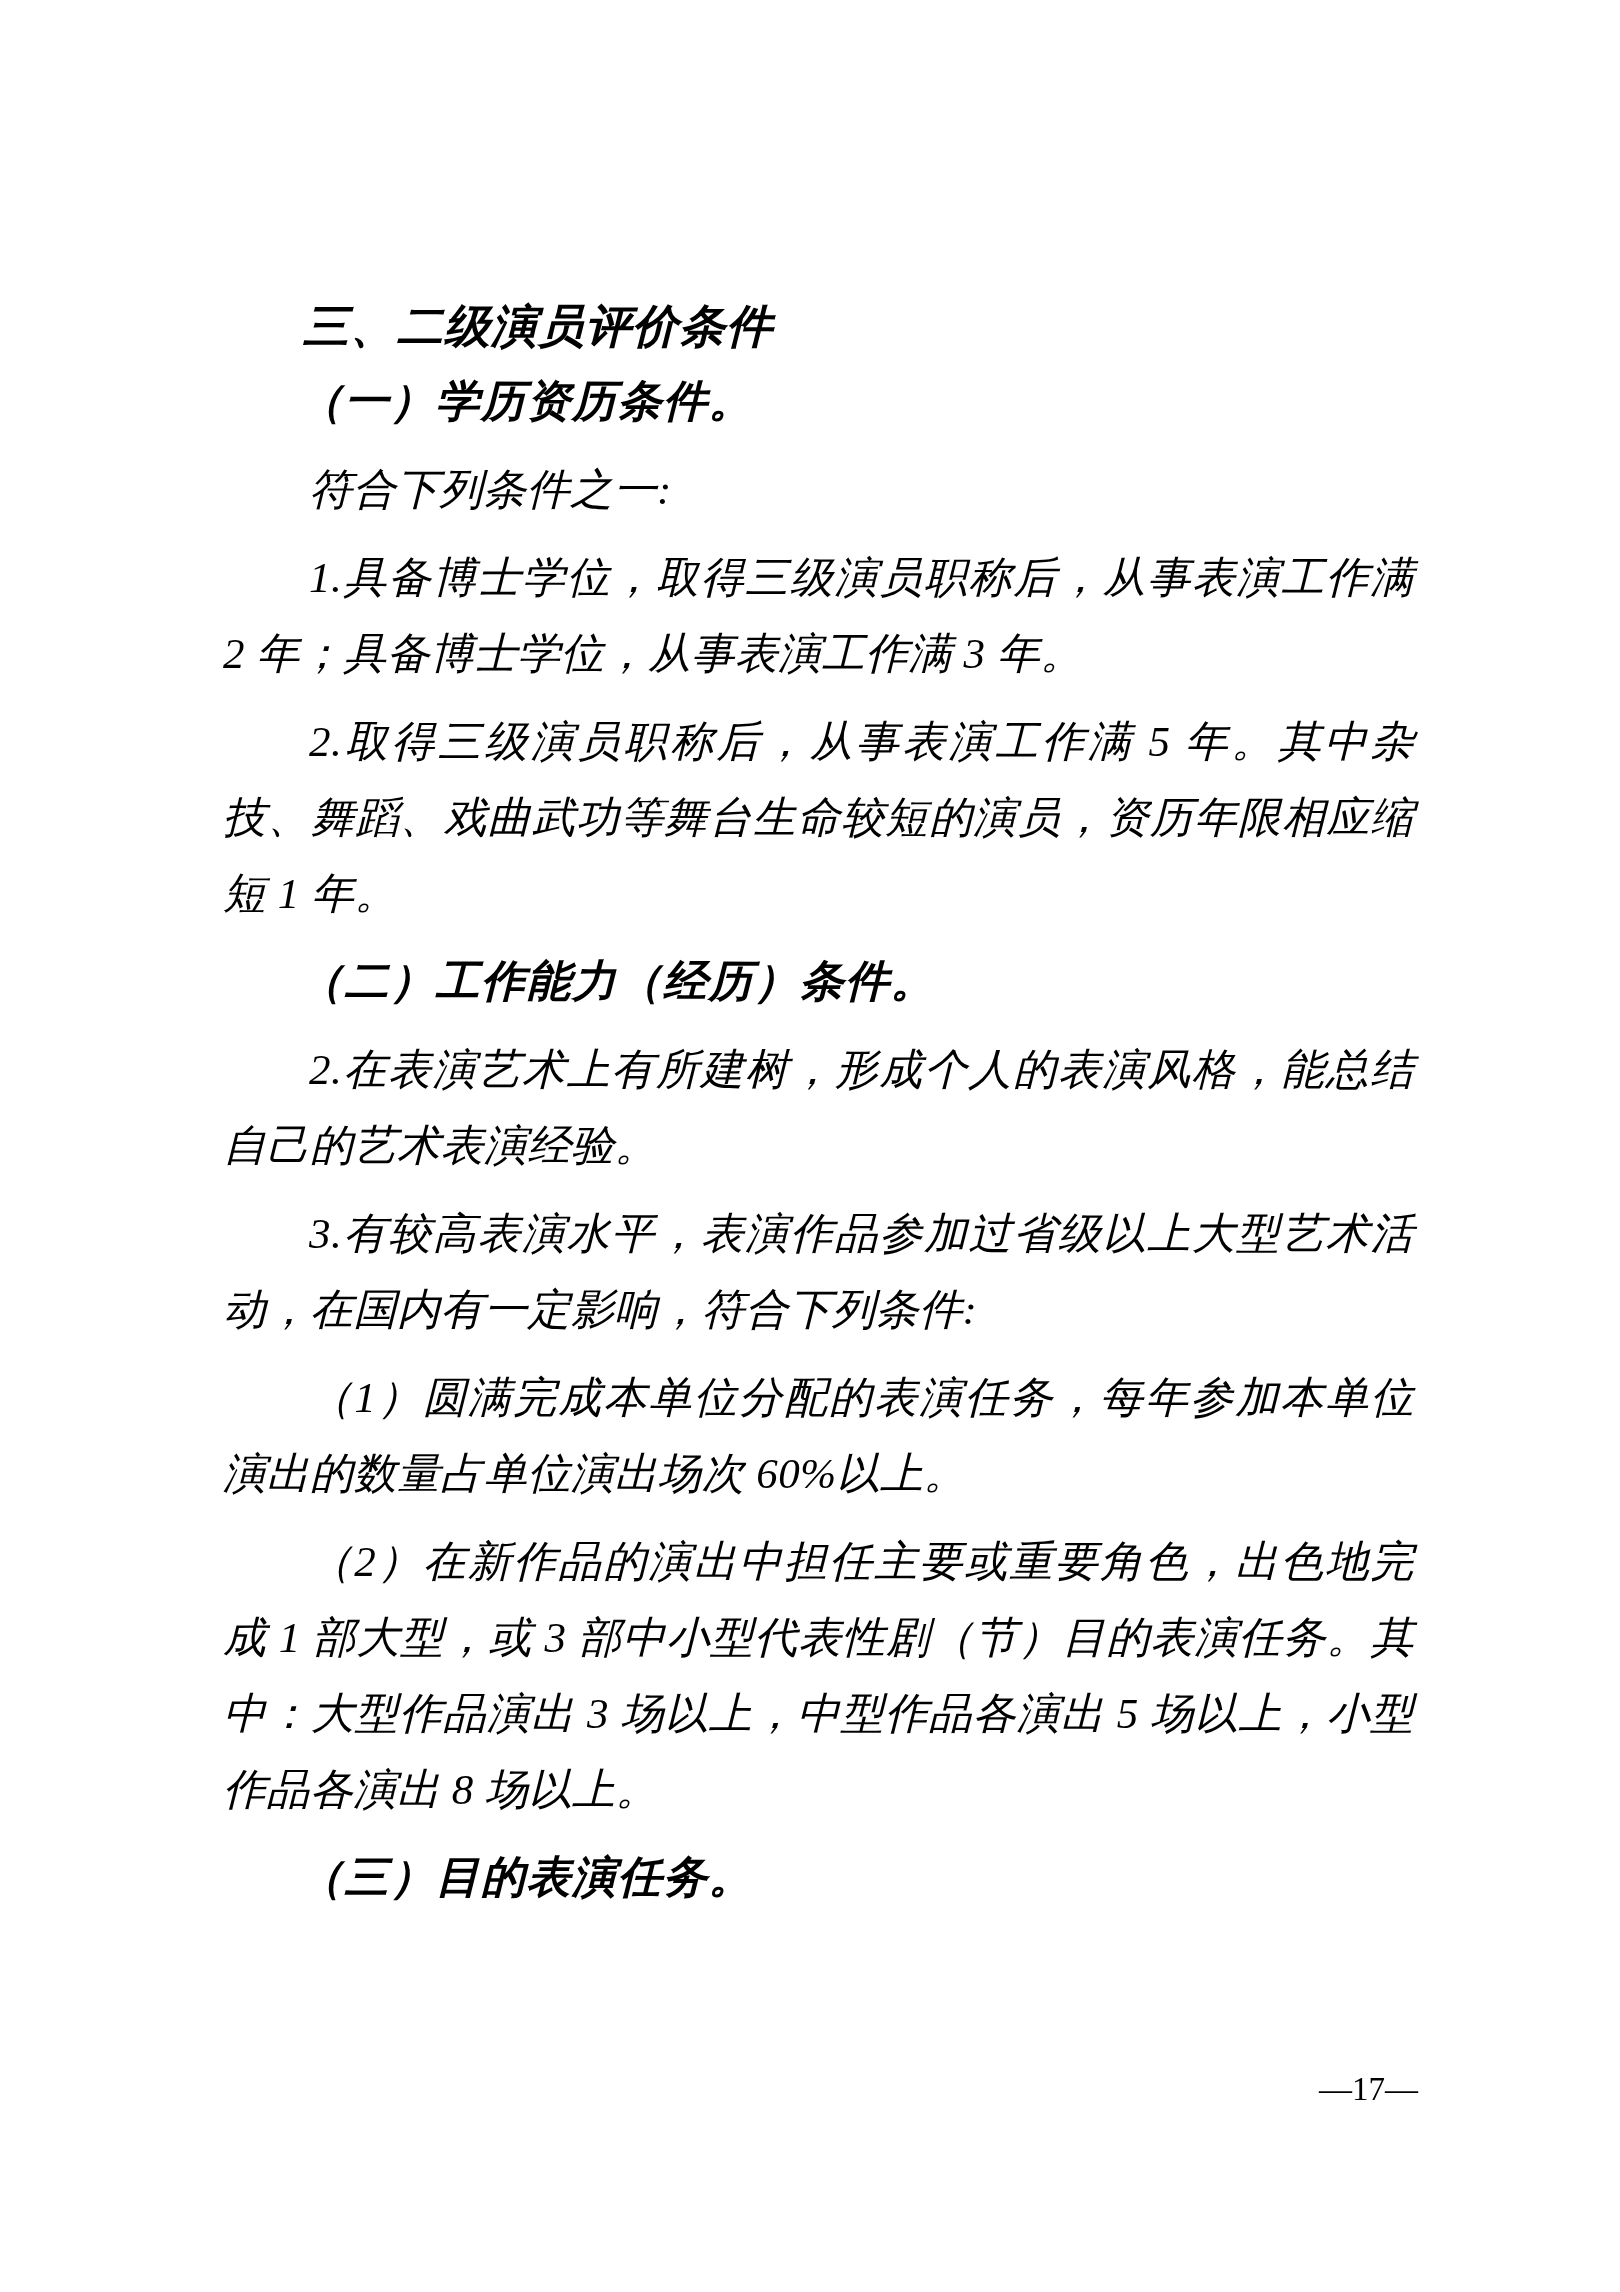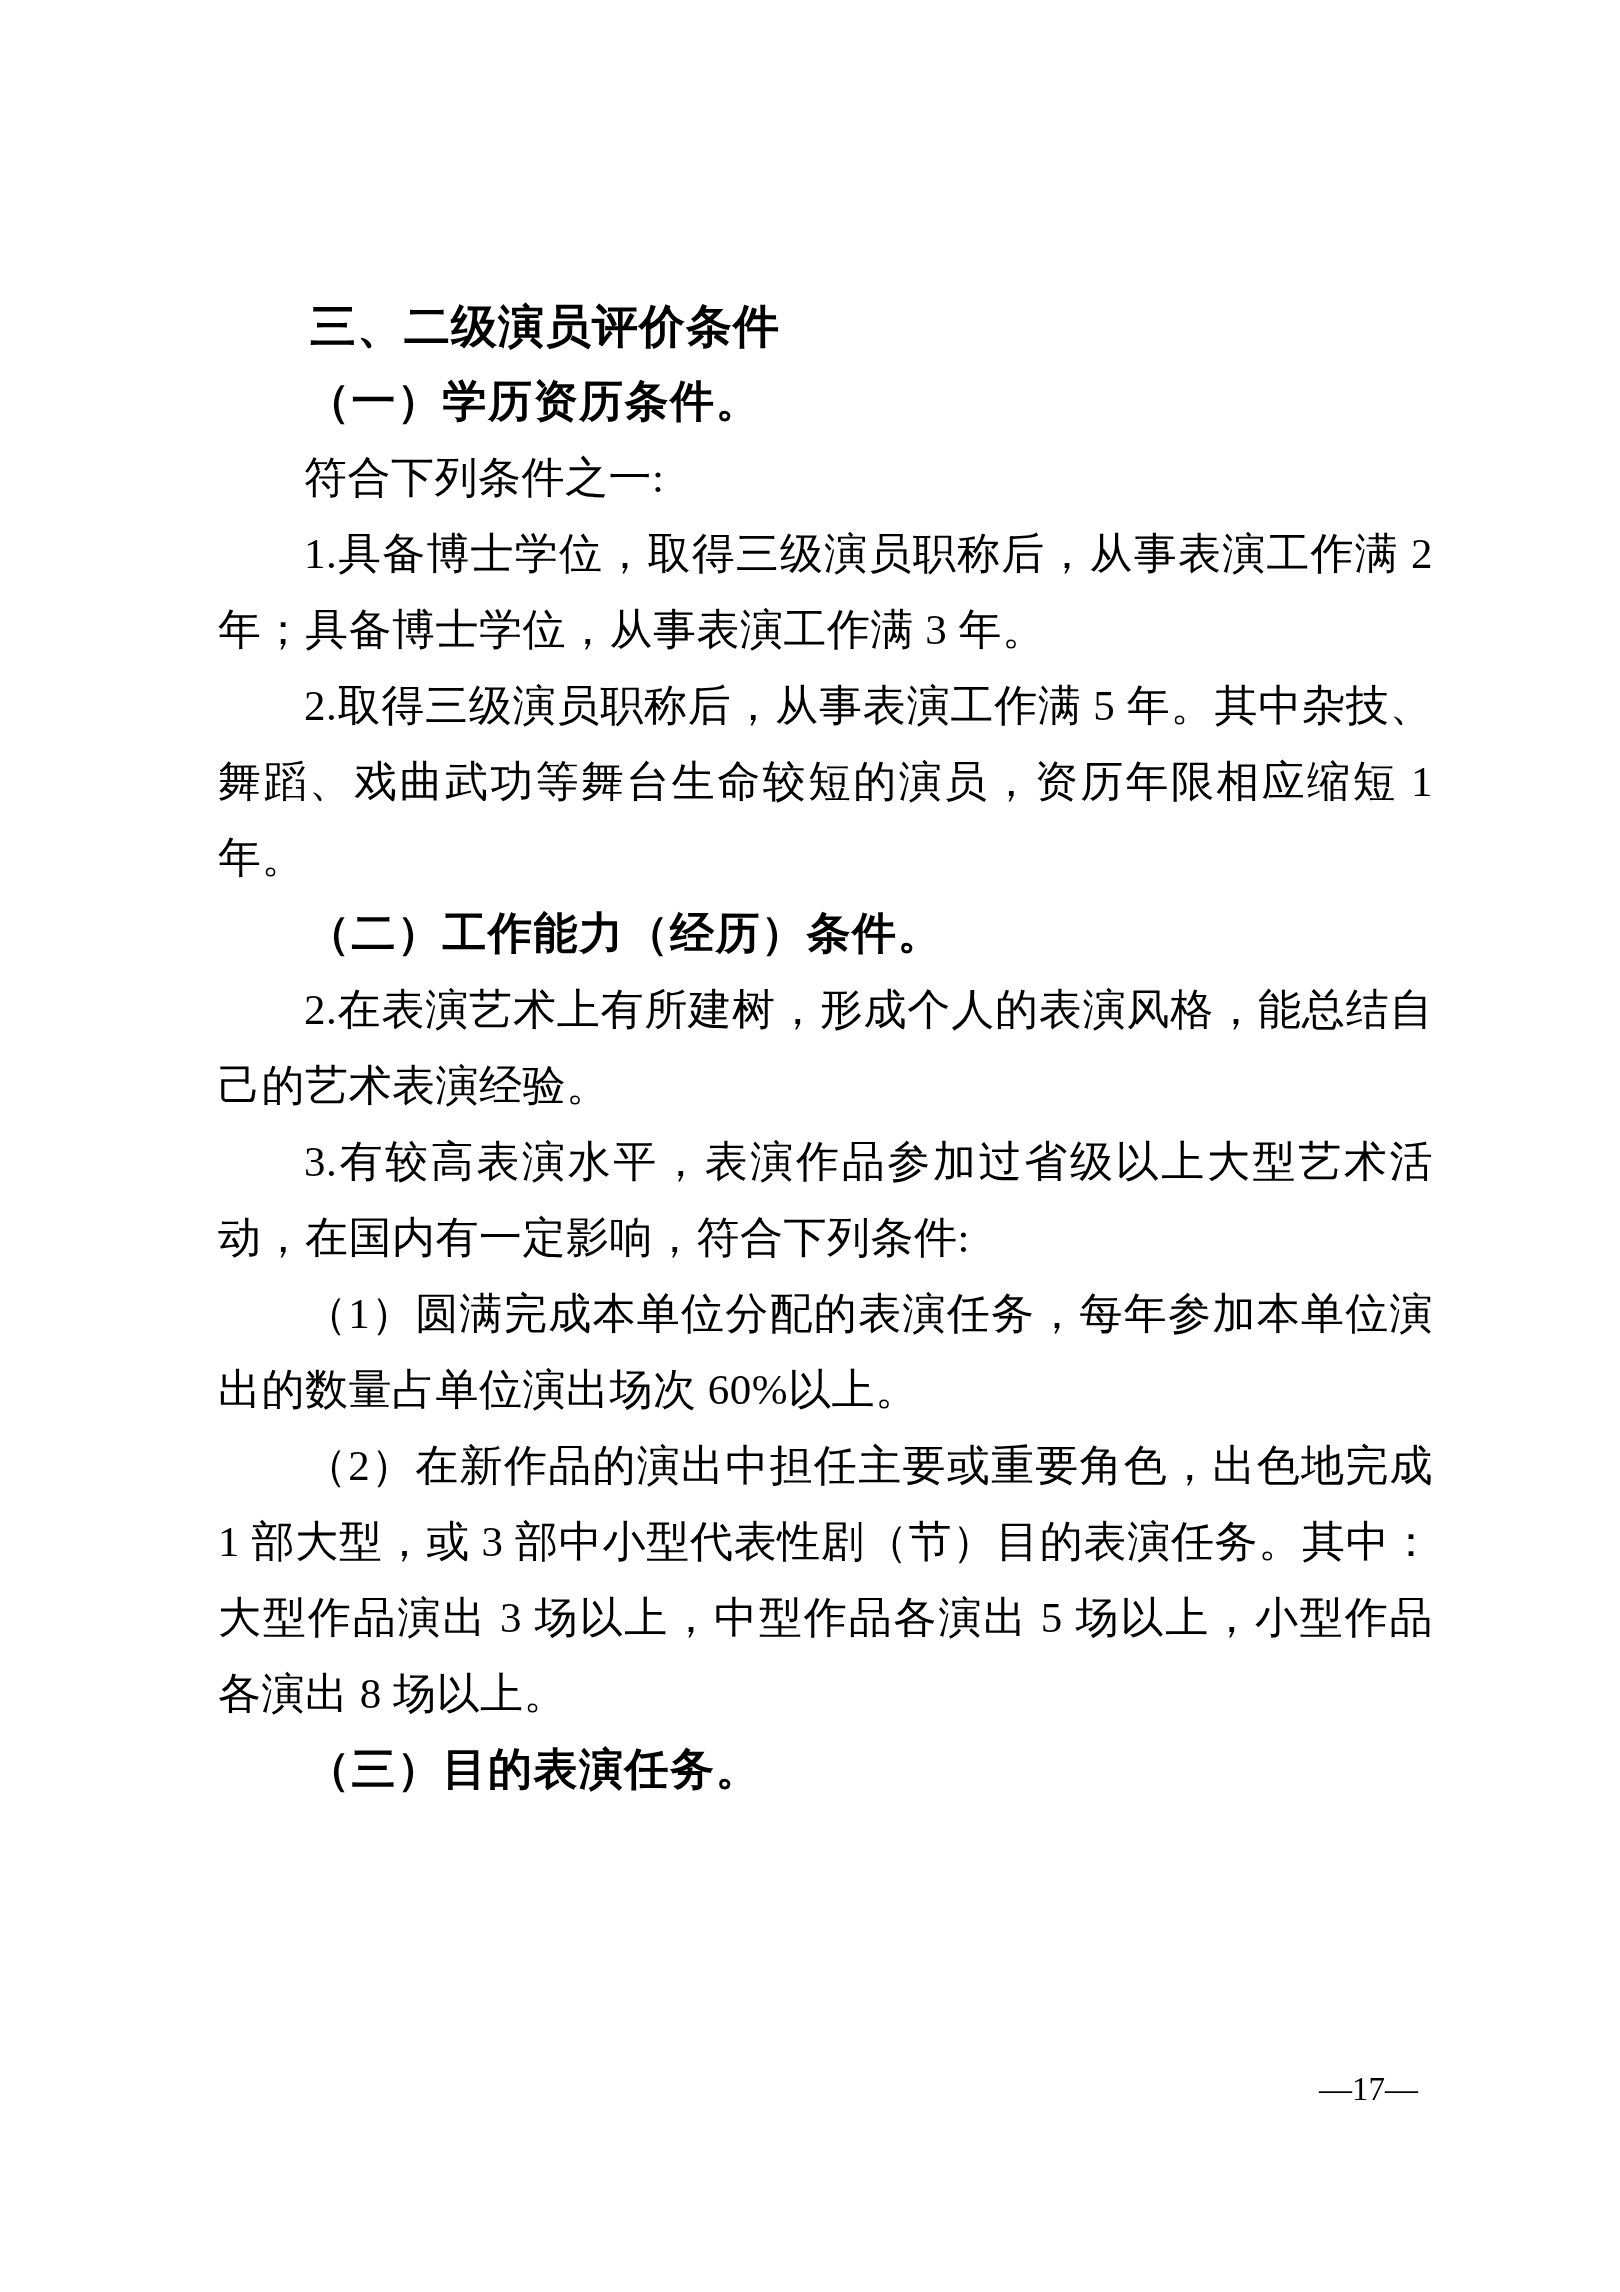--- a/index.html
+++ b/index.html
@@ -18,26 +18,27 @@
   .doc-page {
     position: absolute;
     left: 0;
     top: 0;
     width: 1620px;
     height: 2293px;
     background: #ffffff;
   }
   .doc-content {
     position: absolute;
-    left: 218px;
+    left: 211px;
     top: 288px;
     width: 1215px;
+    font-style: italic;
   }
   .para {
-    margin: 0;
+    margin: 12px;
     font-size: 43px;
     line-height: 76px;
     text-align: justify;
     text-indent: 2em;
     letter-spacing: 0.5px;
     font-family: "Liberation Serif", "DejaVu Serif", serif;
   }
   .heading-1 {
     margin: 0;
     font-size: 46px;

